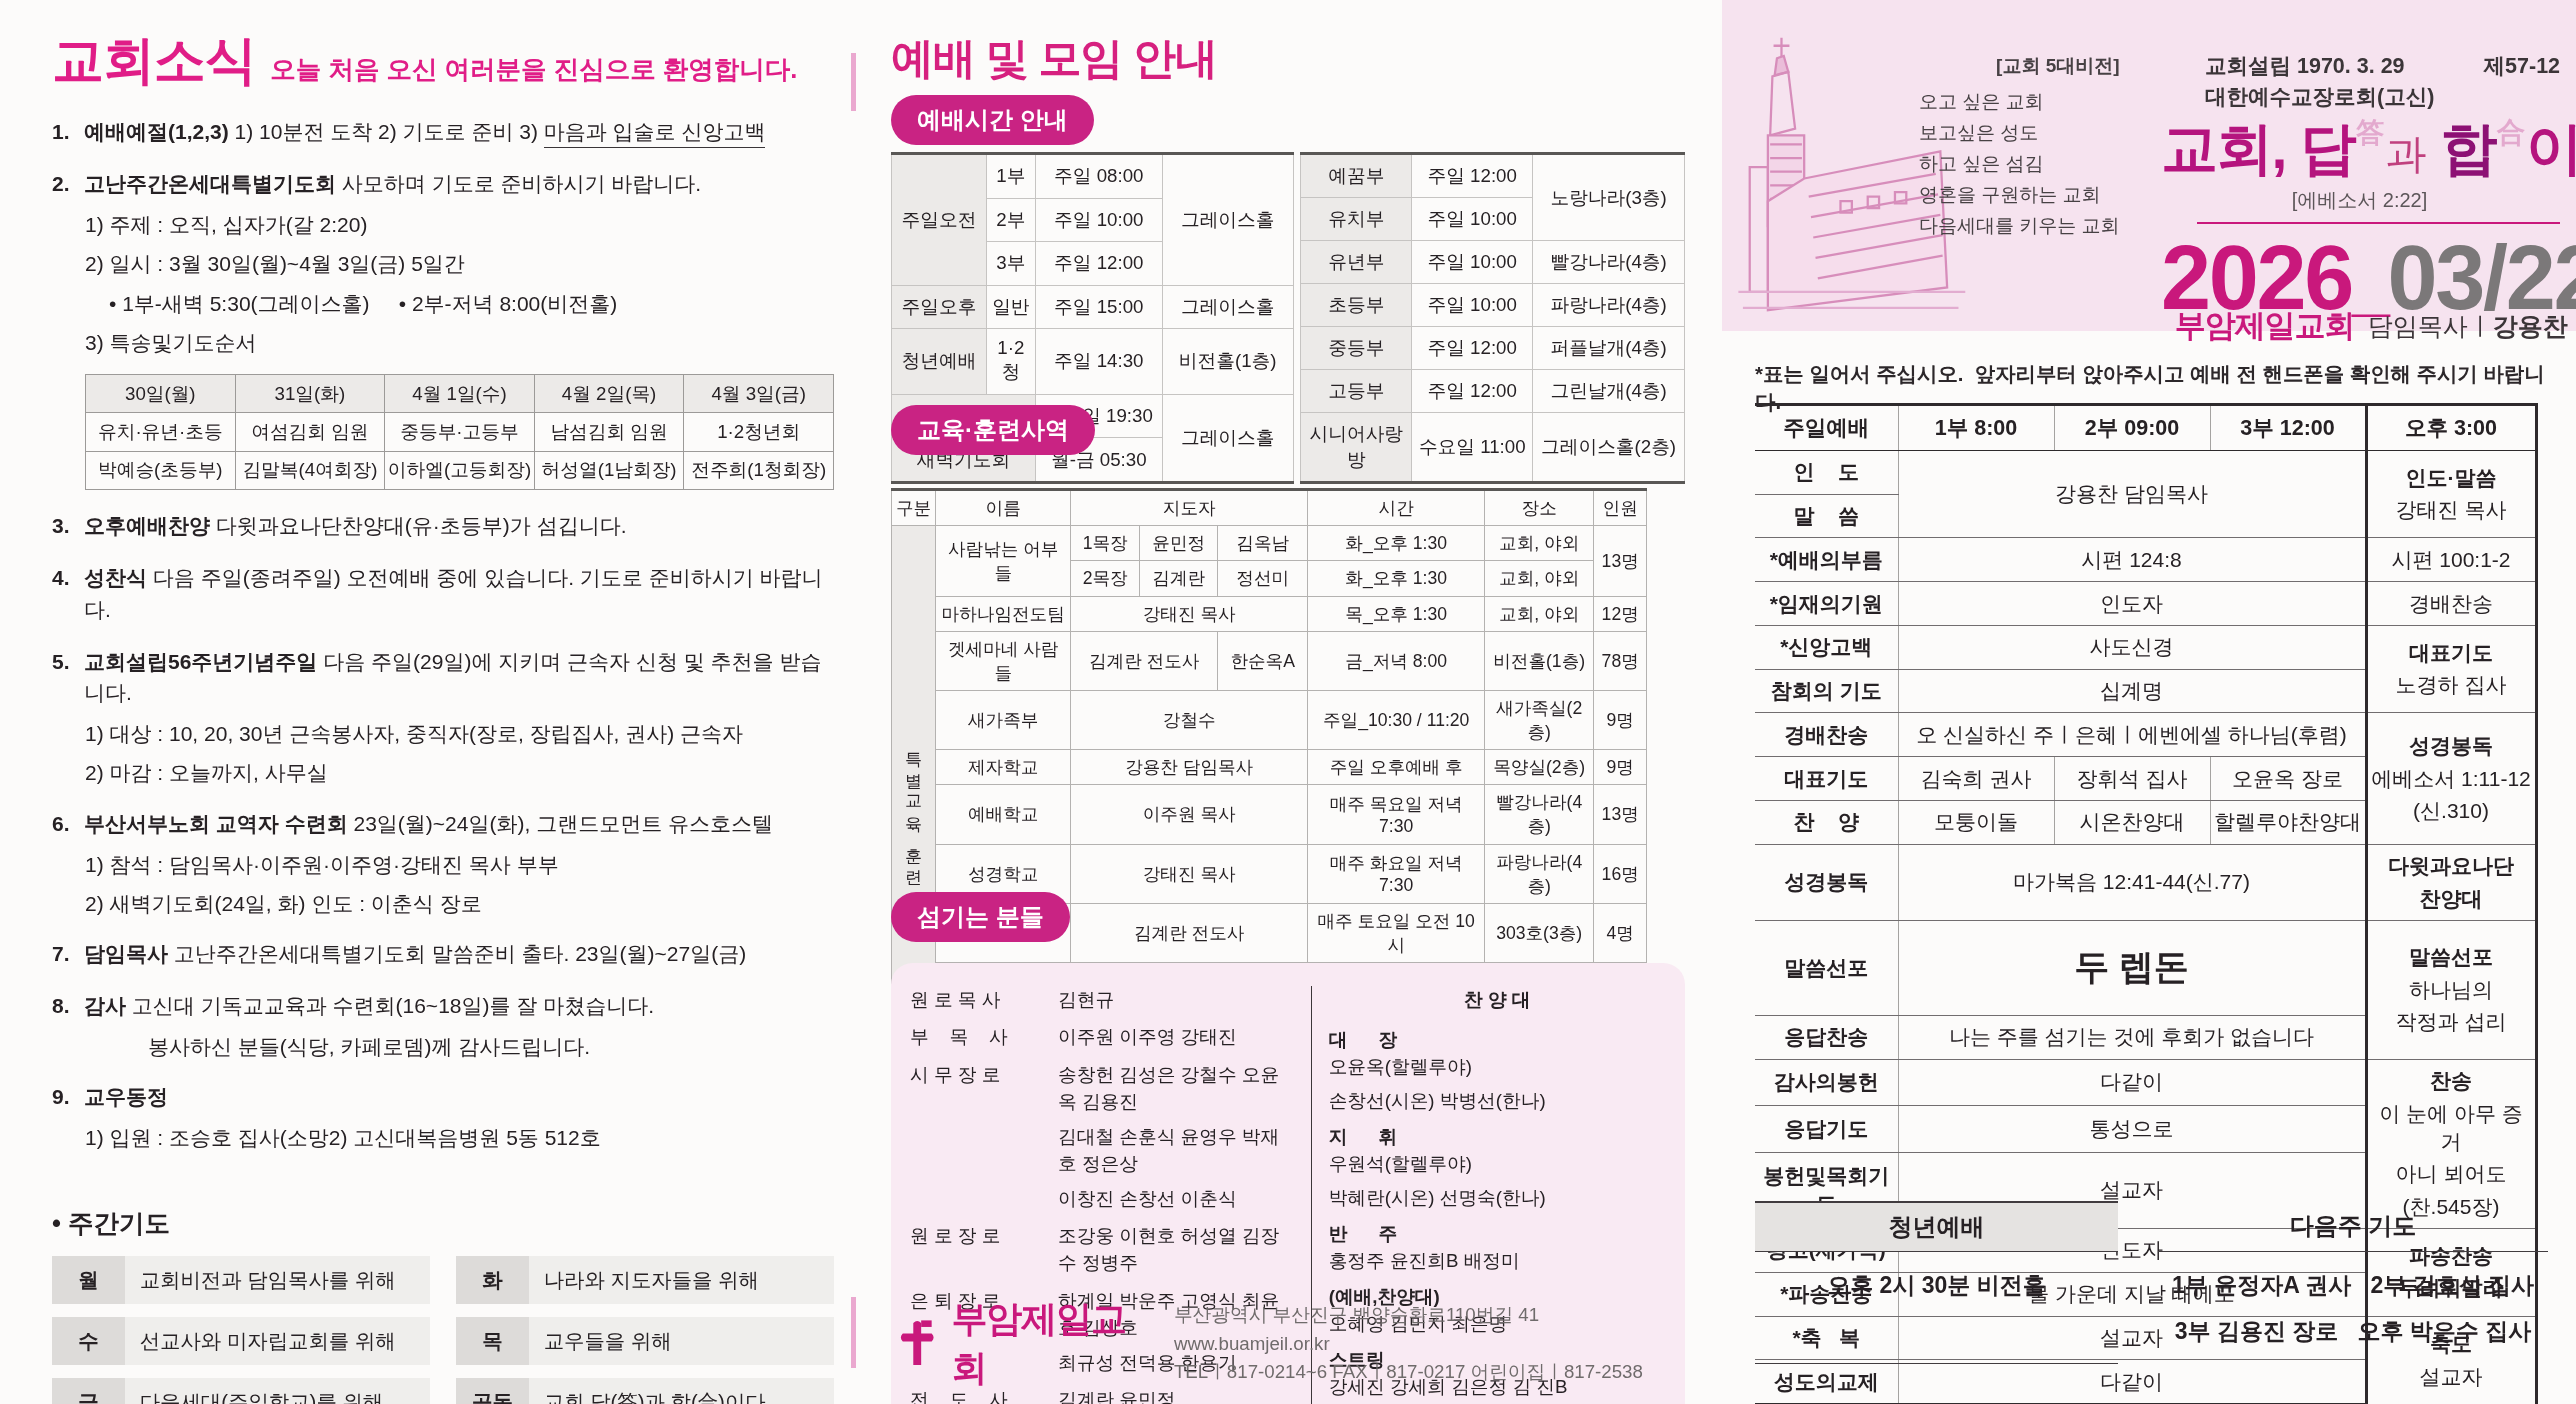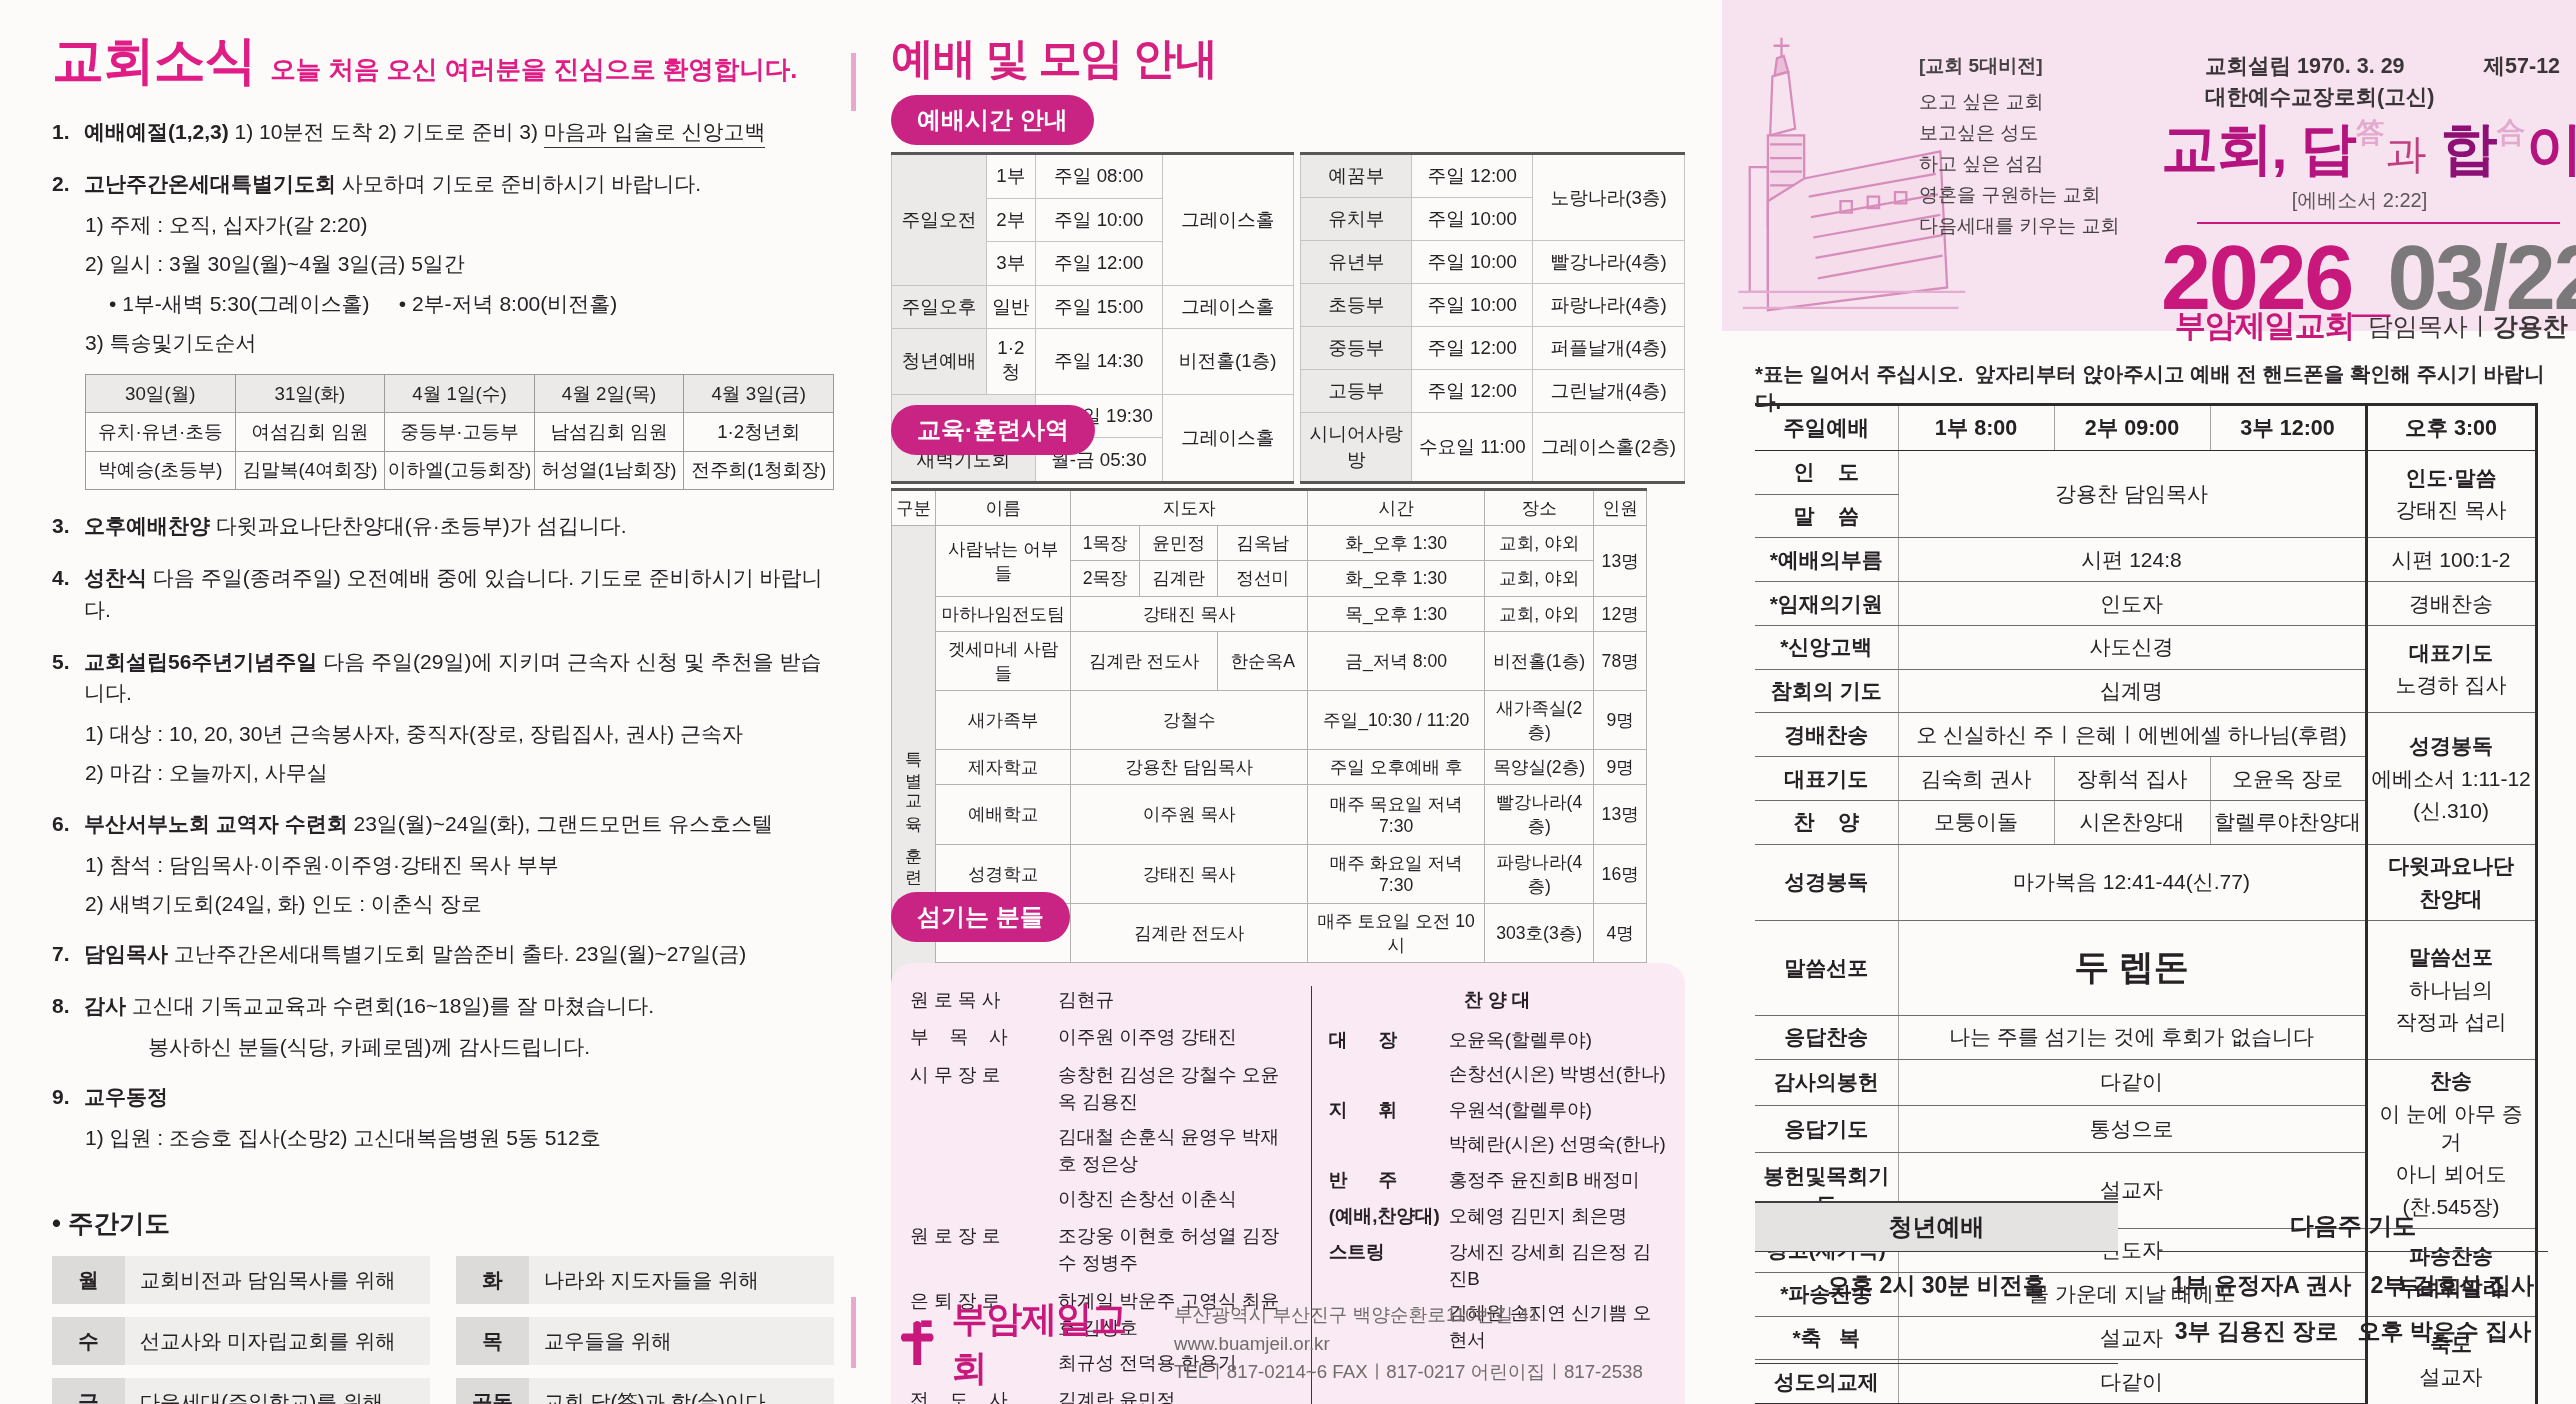--- a/index.html
+++ b/index.html
@@ -47,35 +47,35 @@
           border-radius:21.5px;padding:23px 19px;display:flex;font-size:18.7px;line-height:1.45;}
   .sv-left{width:53%;box-sizing:border-box;padding-right:13.6px;}
   .sv-right{width:47%;box-sizing:border-box;border-left:1.7px solid #3c3639;padding-left:17px;}
   .sv-row{display:flex;margin-top:10.2px;}
   .sv-row:first-child{margin-top:0;}
   .sv-role{width:148px;flex:none;font-weight:normal;}
   .sv-lines{flex:1;}
   .sv-lines div{margin-top:8px;}
   .sv-lines div:first-child{margin-top:0;}
   .choir-title{text-align:center;font-weight:bold;margin-bottom:12.5px;}
-  .crow{display:flex;margin-top:9px;}
+  .crow{display:flex;margin-top:9px;flex-direction:column;}
   .crole{width:120px;flex:none;font-weight:bold;}
   .clines{flex:1;}
   .clines div{margin-top:6.8px;}
   .clines div:first-child{margin-top:0;}
   .m-footer{position:absolute;top:1295px;left:0;display:flex;align-items:center;}
   .logo-name{font-size:36px;font-weight:bold;color:#c9187c;letter-spacing:-1.1px;margin-left:8px;}
   .addr{margin-left:19px;font-size:18.7px;color:#6f6b6b;line-height:1.55;}
 
   
   .panel-right{position:absolute;left:1722px;top:0;width:854px;height:1405px;}
   .hero{position:absolute;top:0;left:0;width:854px;height:331px;background:#f6e3ef;}
   .sketch{position:absolute;left:4.5px;top:31px;}
   .vision{position:absolute;left:197px;top:51px;font-size:19px;color:#474144;line-height:1.62;}
-  .vision .vt{font-weight:bold;margin-bottom:5.7px;}
+  .vision .vt{font-weight:bold;margin-bottom:5.7px;text-align:right;}
   .meta{position:absolute;left:483px;top:51px;font-size:21.5px;font-weight:bold;color:#3b3538;line-height:1.45;}
   .meta .issue{margin-left:79px;}
   .hero-title{position:absolute;left:439px;top:111px;width:397px;text-align:center;white-space:nowrap;}
   .ht-main{font-size:57px;font-weight:bold;color:#b5147e;letter-spacing:-1.7px;}
   .ht-mid{font-size:41px;color:#c0407e;font-weight:normal;}
   .ht-hap{color:#8d1174;}
   .hanja{position:relative;top:-26px;font-size:28px;color:#e3a9ce;font-weight:bold;margin:0 1.1px;}
   .verse{position:absolute;left:439px;top:187px;width:397px;text-align:center;font-size:20px;color:#5c5659;}
   .hrule{position:absolute;left:475px;top:222px;width:363px;height:2.3px;background:#c9187c;}
   .date{position:absolute;left:439px;top:227px;width:402px;text-align:center;white-space:nowrap;font-weight:bold;letter-spacing:-2.3px;}

